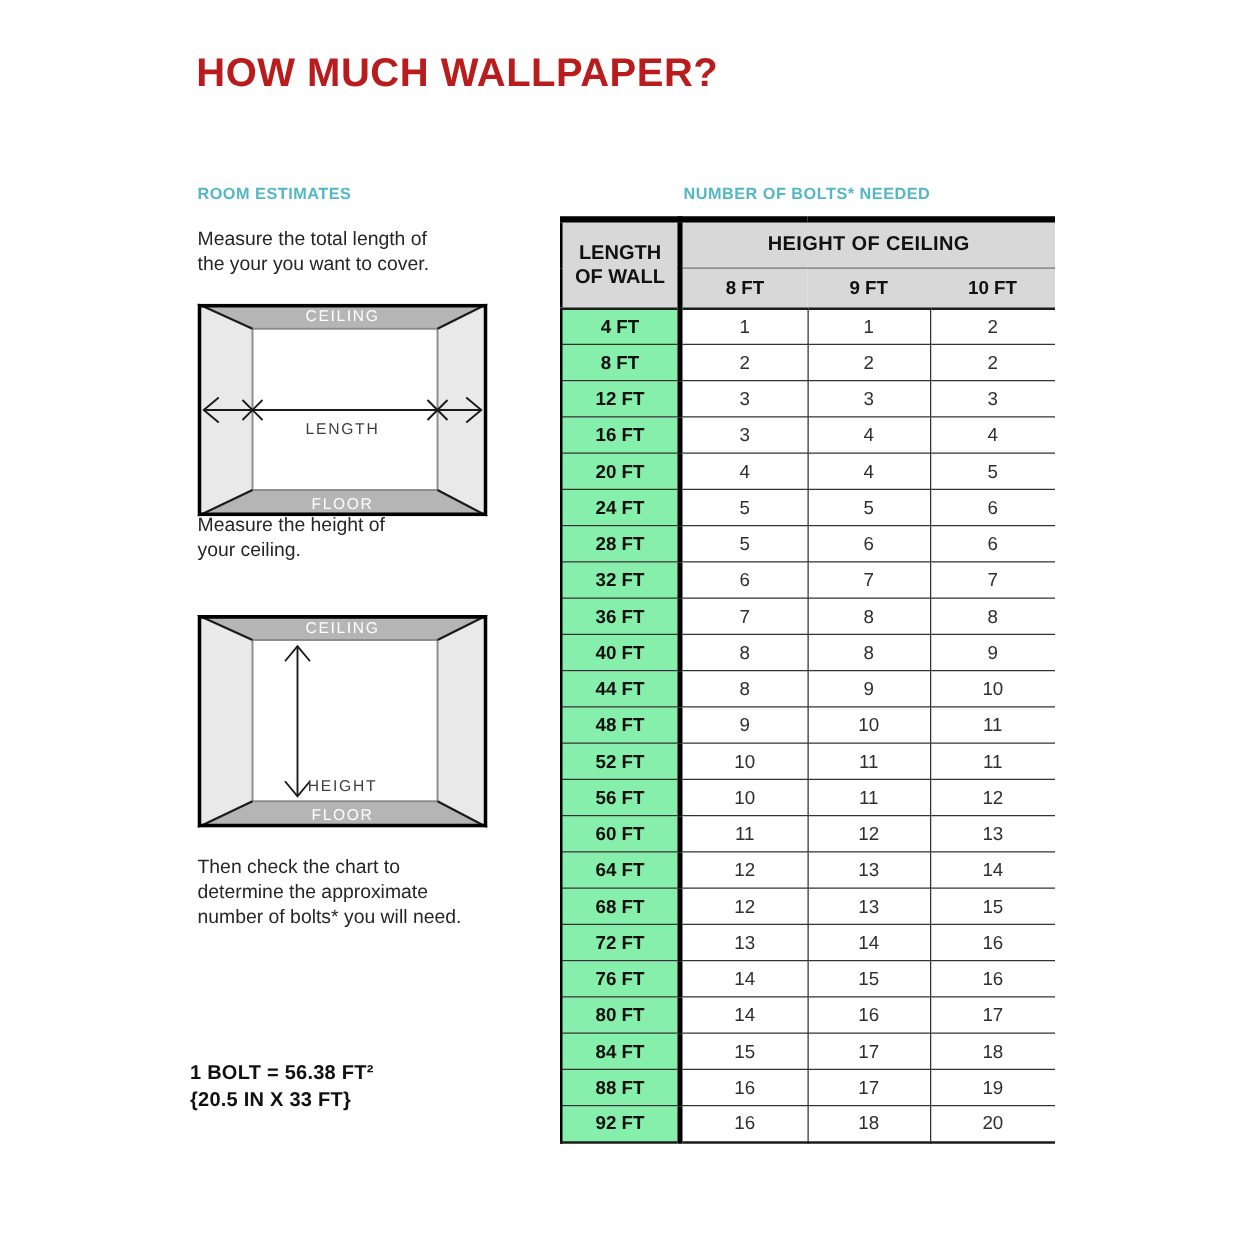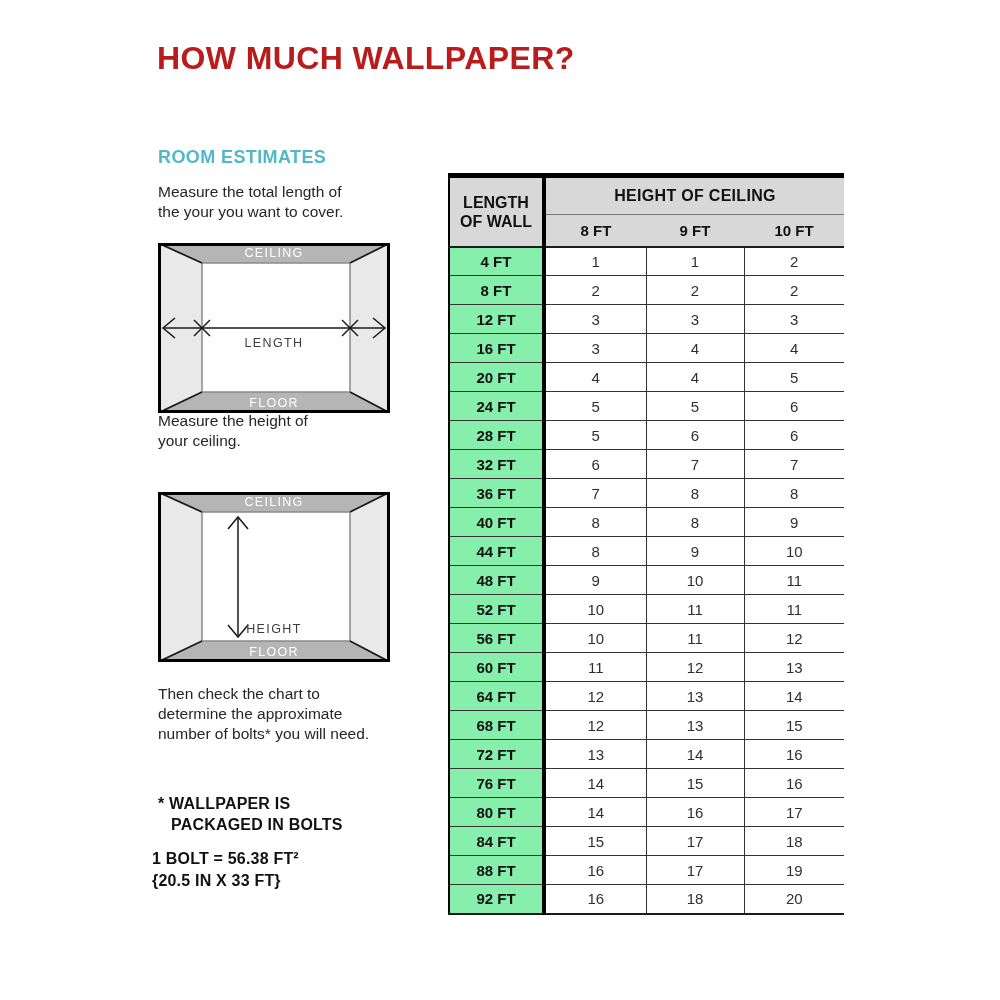--- a/index.html
+++ b/index.html
@@ -6,21 +6,21 @@
   html,body { background:#fff; }
   .page {
     position:relative; width:1000px; height:1000px; background:#ffffff;
     font-family:"Liberation Sans","DejaVu Sans",sans-serif; overflow:hidden;
   }
   .title {
     position:absolute; left:157px; top:40px;
     font-size:32px; font-weight:bold; color:#b91c1c; letter-spacing:0.4px;
   }
   .section-heading {
-    position:absolute; font-size:18px; font-weight:bold;
+    position:absolute; font-size:13px; font-weight:bold;
     color:#53B7C6; letter-spacing:0.4px;
   }
   .room-heading { left:158px; top:147px; }
   .table-heading { left:448px; top:147px; width:395px; text-align:center; }
 
   .step {
     position:absolute; left:158px; font-size:15.5px; color:#262626; line-height:20px;
   }
   .step1 { top:182px; }
   .step2 { top:411px; }
@@ -83,20 +83,21 @@
   tbody td:nth-child(2), tbody td:nth-child(3) { border-right:1.5px solid #333; }
 </style>
 </head>
 <body>
 
 <div class="page">
 
   <h1 class="title">HOW MUCH WALLPAPER?</h1>
 
   <div class="section-heading room-heading">ROOM ESTIMATES</div>
+  <div class="section-heading table-heading">NUMBER OF BOLTS* NEEDED</div>
 
   <p class="step step1"><span>Measure the total length of</span><br><span>the your you want to cover.</span></p>
 
   <div class="diagram diagram-1">
     <svg width="232" height="170" viewBox="0 0 232 170">
       <g>
         <polygon points="0,0 44,20 44,149 0,170" fill="#E9E9E9"></polygon>
         <polygon points="232,0 192,20 192,149 232,170" fill="#E9E9E9"></polygon>
         <polygon points="0,0 232,0 192,20 44,20" fill="#B5B5B5"></polygon>
         <polygon points="0,170 232,170 192,149 44,149" fill="#B5B5B5"></polygon>
@@ -144,21 +145,20 @@
       </g>
       <rect x="1.5" y="1.5" width="229" height="167" fill="none" stroke="#000" stroke-width="3"></rect>
     </svg>
     <div class="diag-label diag-ceiling">CEILING</div>
     <div class="diag-label diag-floor">FLOOR</div>
     <div class="measure-label height-pos">HEIGHT</div>
   </div>
 
   <p class="step step3"><span>Then check the chart to</span><br><span>determine the approximate</span><br><span>number of bolts* you will need.</span></p>
 
-  <div class="footnote"><span>* WALLPAPER IS</span><br><span class="indent">PACKAGED IN BOLTS</span></div>
 
   <div class="bolt-info"><span>1 BOLT = 56.38 FT²</span><br><span>{20.5 IN X 33 FT}</span></div>
 
   <div class="table-wrap">
     <table class="bolts">
       <colgroup>
         <col style="width:95px">
           <col style="width:102px">
           <col style="width:98px">
           <col style="width:100px">

